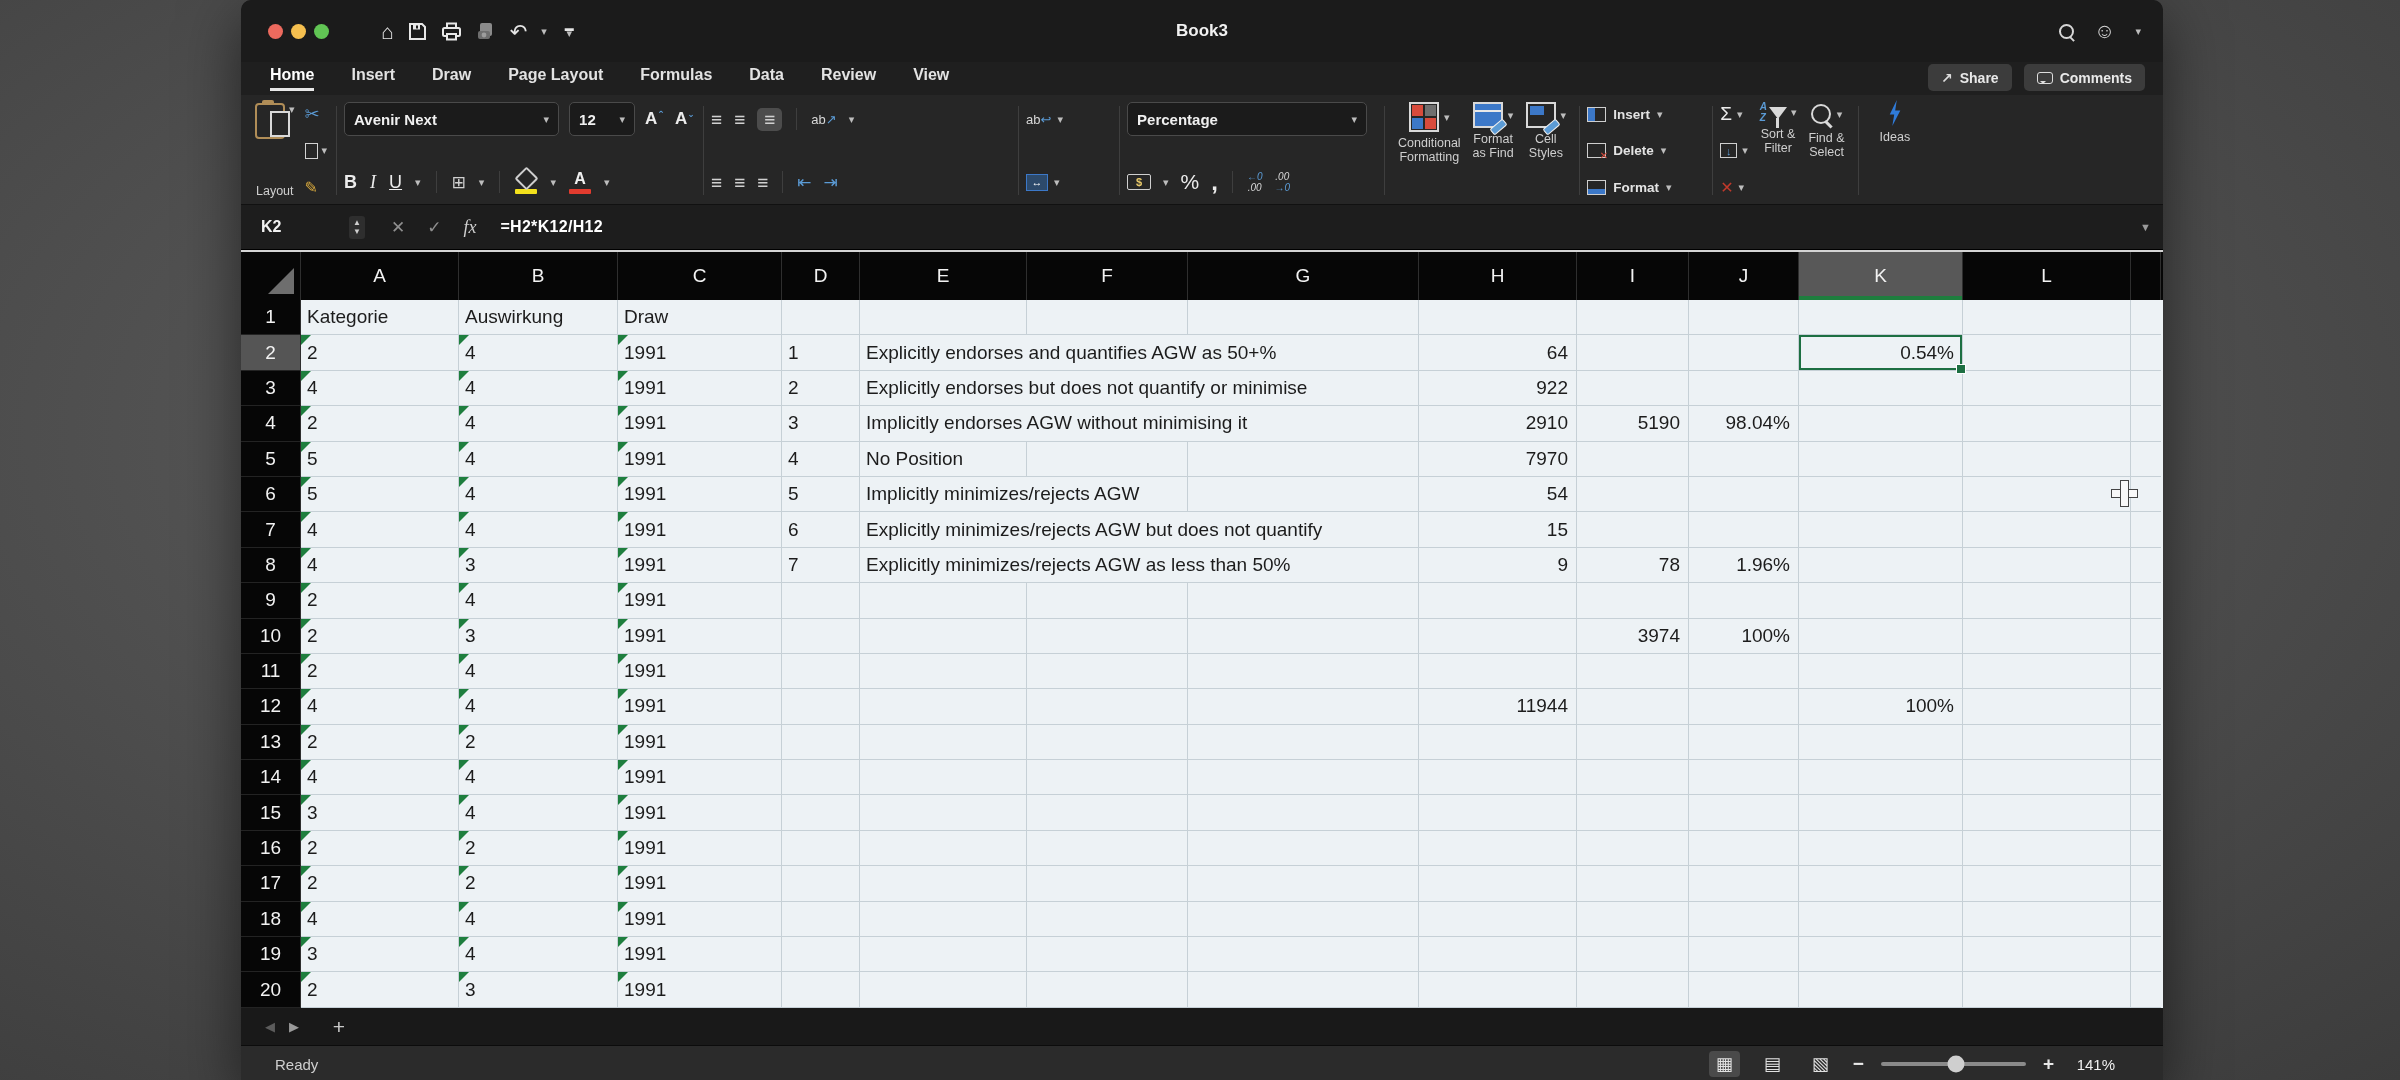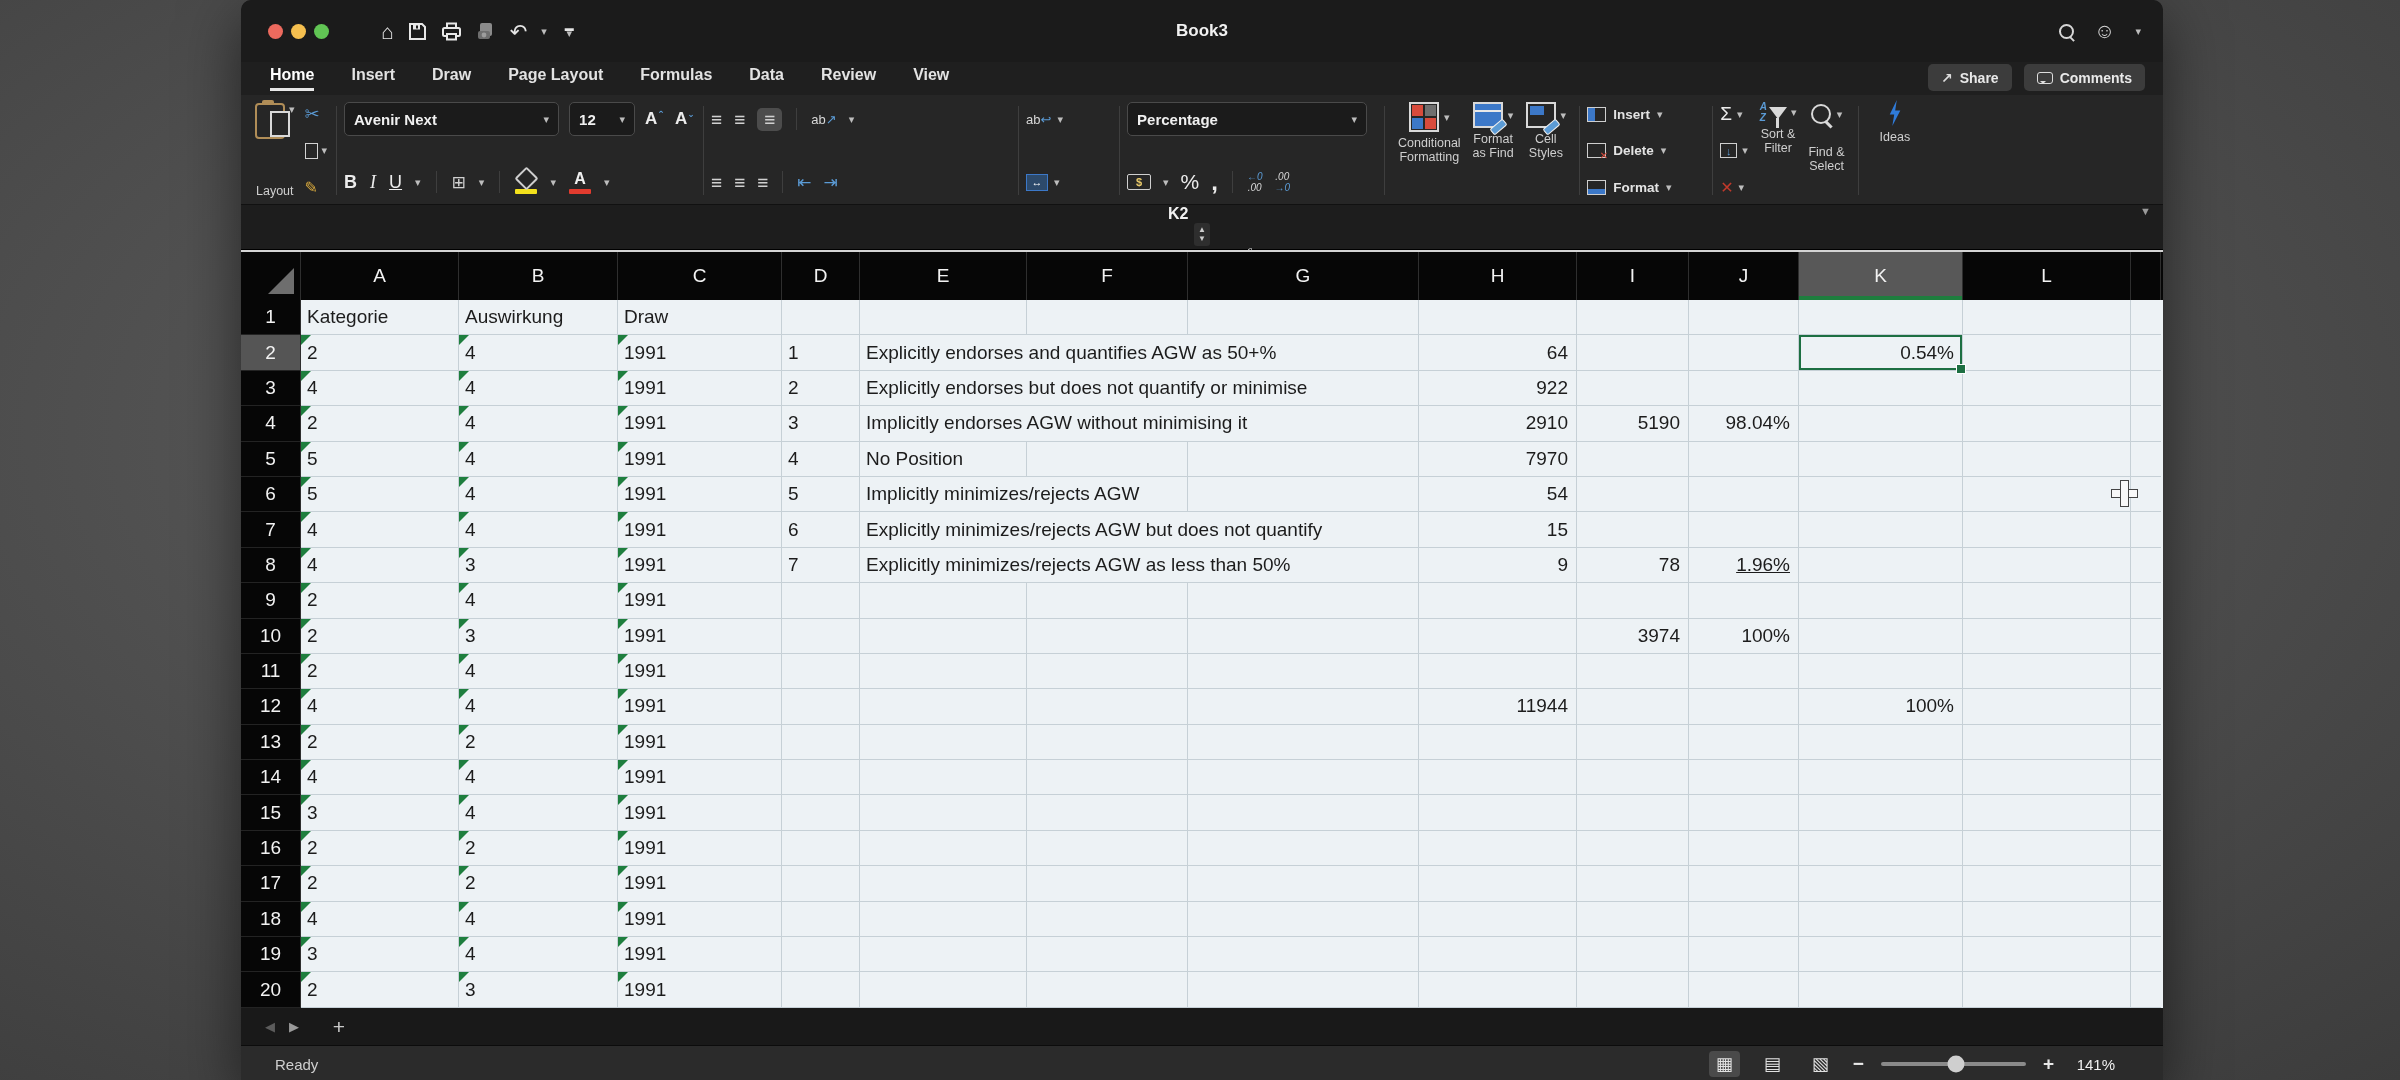--- a/index.html
+++ b/index.html
@@ -86,21 +86,21 @@
   .fillic{width:15px;height:13px;border:1.6px solid #cfcfcf;color:#5b9bd5;font-size:11px;display:flex;align-items:center;justify-content:center;font-weight:bold;}
   .clearx{color:#c0392b;font-size:16px;font-weight:bold;}
   .sortic{display:flex;align-items:center;gap:2px;}
   .sortaz{display:flex;flex-direction:column;font-size:10px;font-weight:bold;color:#5b9bd5;line-height:1.05;}
   .funnel{width:0;height:0;border-left:9px solid transparent;border-right:9px solid transparent;border-top:12px solid #d9d9d9;position:relative;}
   .funnel::after{content:"";position:absolute;left:-1.5px;top:-1px;width:3px;height:10px;background:#d9d9d9;}
   .magbig{width:16px;height:16px;border:2.4px solid #d9d9d9;border-radius:50%;position:relative;}
   .magbig::after{content:"";position:absolute;width:2.6px;height:9px;background:#d9d9d9;left:14px;top:14px;transform:rotate(-45deg);}
   .bolt{width:16px;height:26px;background:#2f7bd9;clip-path:polygon(62% 0,18% 56%,46% 56%,34% 100%,84% 40%,52% 40%);}
   
-  .fbar{height:44px;background:#1d1d1d;display:flex;align-items:center;border-bottom:1px solid #000;position:relative;flex-direction:column;}
+  .fbar{height:44px;background:#1d1d1d;display:flex;align-items:center;border-bottom:1px solid #000;position:relative;}
   .namebox{width:88px;color:#f2f2f2;font-size:16px;font-weight:bold;padding-left:20px;}
   .stepper{display:flex;flex-direction:column;gap:1px;color:#cfcfcf;font-size:8px;line-height:1;background:#2e2e2e;border-radius:3px;padding:3px 4px;}
   .fbtns{display:flex;align-items:center;gap:22px;margin-left:26px;color:#8f8f8f;}
   .fx{font-family:"Liberation Serif",serif;font-style:italic;font-size:18px;color:#cfcfcf;}
   .ftext{color:#fff;font-size:16px;font-weight:bold;margin-left:24px;letter-spacing:.3px;}
   .fexpand{position:absolute;right:12px;color:#9a9a9a;font-size:11px;}
   
   .grid{height:756px;border-top:2px solid #d4d4d4;background:#edf2f5;overflow:hidden;position:relative;}
   .ghead{display:flex;height:48px;background:#060606;}
   .gcorner{width:60px;box-sizing:border-box;border-right:1px solid #2e2e2e;position:relative;background:#060606;}
@@ -402,21 +402,21 @@
             </span>
           <span class="chev">▾</span>
         </div>
         <div class="rlabel"><span>Sort &amp;</span><br><span>Filter</span></div>
       </div>
       <div class="bigbtn">
         <div style="display:flex;align-items:center;gap:6px;padding-top:2px">
           <span class="magbig"></span>
           <span class="chev">▾</span>
         </div>
-        <div class="rlabel" style="margin-top:17px"><span>Find &amp;</span><br><span>Select</span></div>
+        <div class="rlabel" style="margin-top:3px"><span>Find &amp;</span><br><span>Select</span></div>
       </div>
       <div class="vdiv"></div>
       <div class="bigbtn" style="padding:0 14px">
         <span class="bolt"></span>
         <div class="rlabel">Ideas</div>
       </div>
     </div>
 
     <div class="fbar">
       <div class="namebox">K2</div>
@@ -581,21 +581,21 @@
             <div class="gcell txt" style="width: 159px;">3<span class="tri"></span></div>
             <div class="gcell txt" style="width: 164px;">1991<span class="tri"></span></div>
             <div class="gcell txt" style="width: 78px;">7</div>
             <div class="gcell txt nob" style="width: 167px;">
               <span class="etext">Explicitly minimizes/rejects AGW as less than 50%</span>
             </div>
             <div class="gcell txt nob" style="width: 161px;"></div>
             <div class="gcell txt" style="width: 231px;"></div>
             <div class="gcell num" style="width: 158px;">9</div>
             <div class="gcell num" style="width: 112px;">78</div>
-            <div class="gcell num" style="width: 110px; text-decoration: underline;">1.96%</div>
+            <div class="gcell num" style="width: 110px;">1.96%</div>
             <div class="gcell num" style="width: 164px;"></div>
             <div class="gcell txt" style="width: 168px;"></div>
             <div class="gcell" style="width: 30px; border-right: none;"></div>
           </div>
           <div class="grow">
             <div class="rnum">9</div>
             <div class="gcell txt" style="width: 158px;">2<span class="tri"></span></div>
             <div class="gcell txt" style="width: 159px;">4<span class="tri"></span></div>
             <div class="gcell txt" style="width: 164px;">1991<span class="tri"></span></div>
             <div class="gcell txt" style="width: 78px;"></div>

